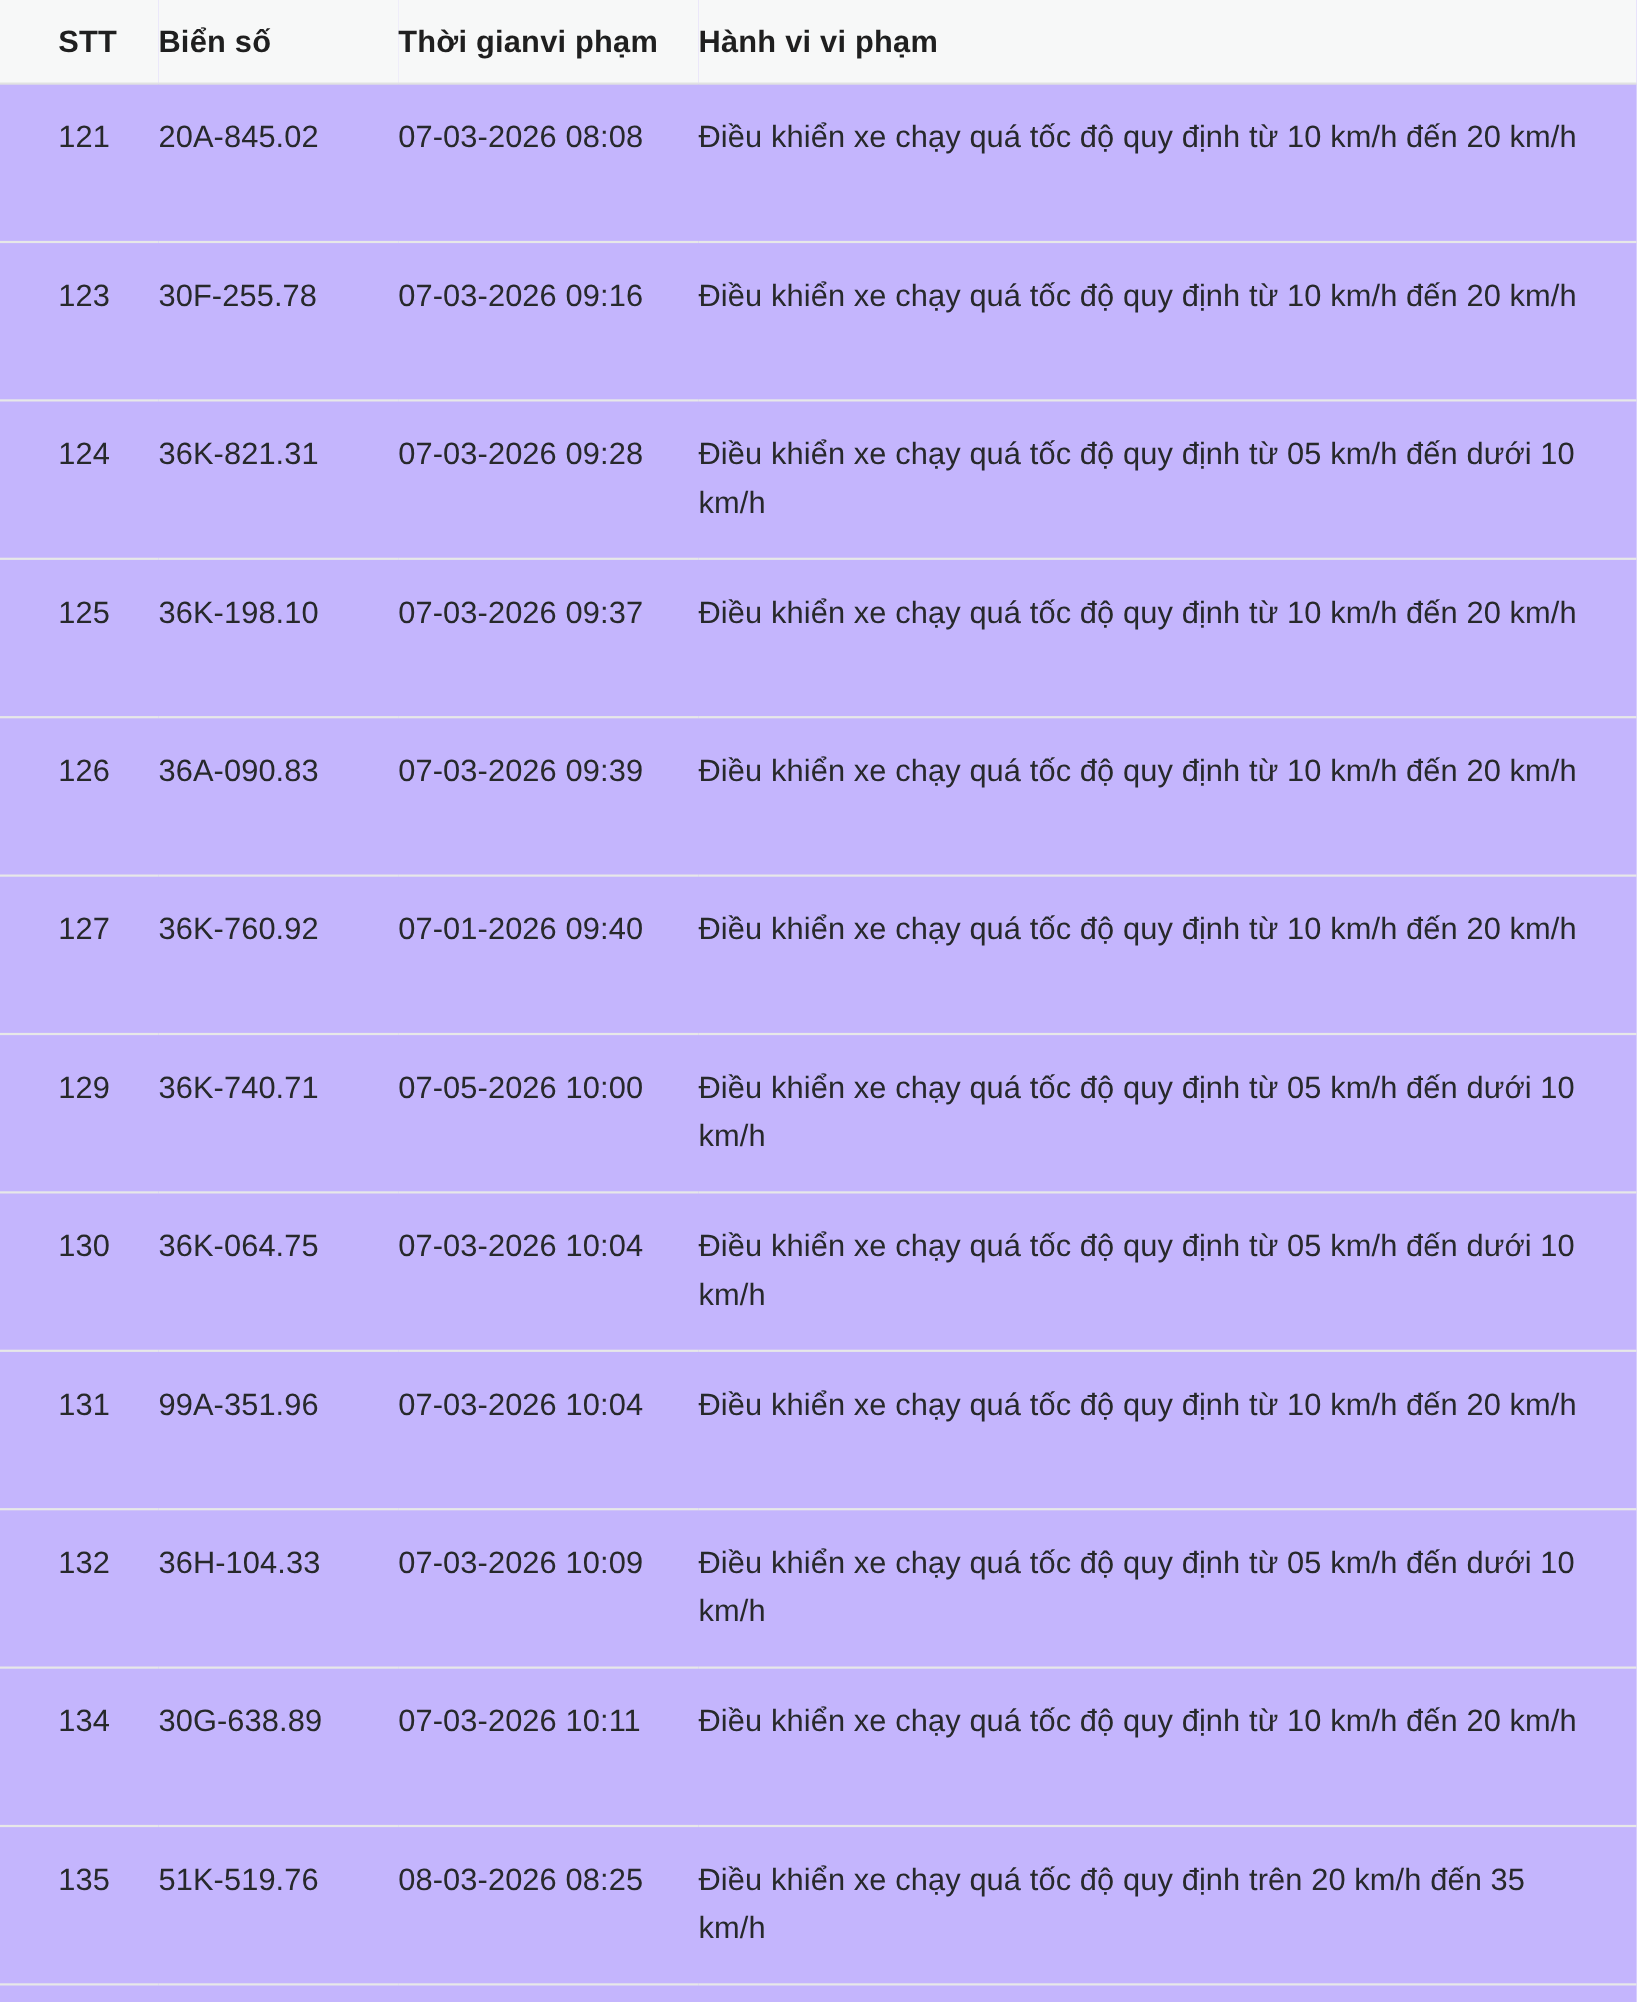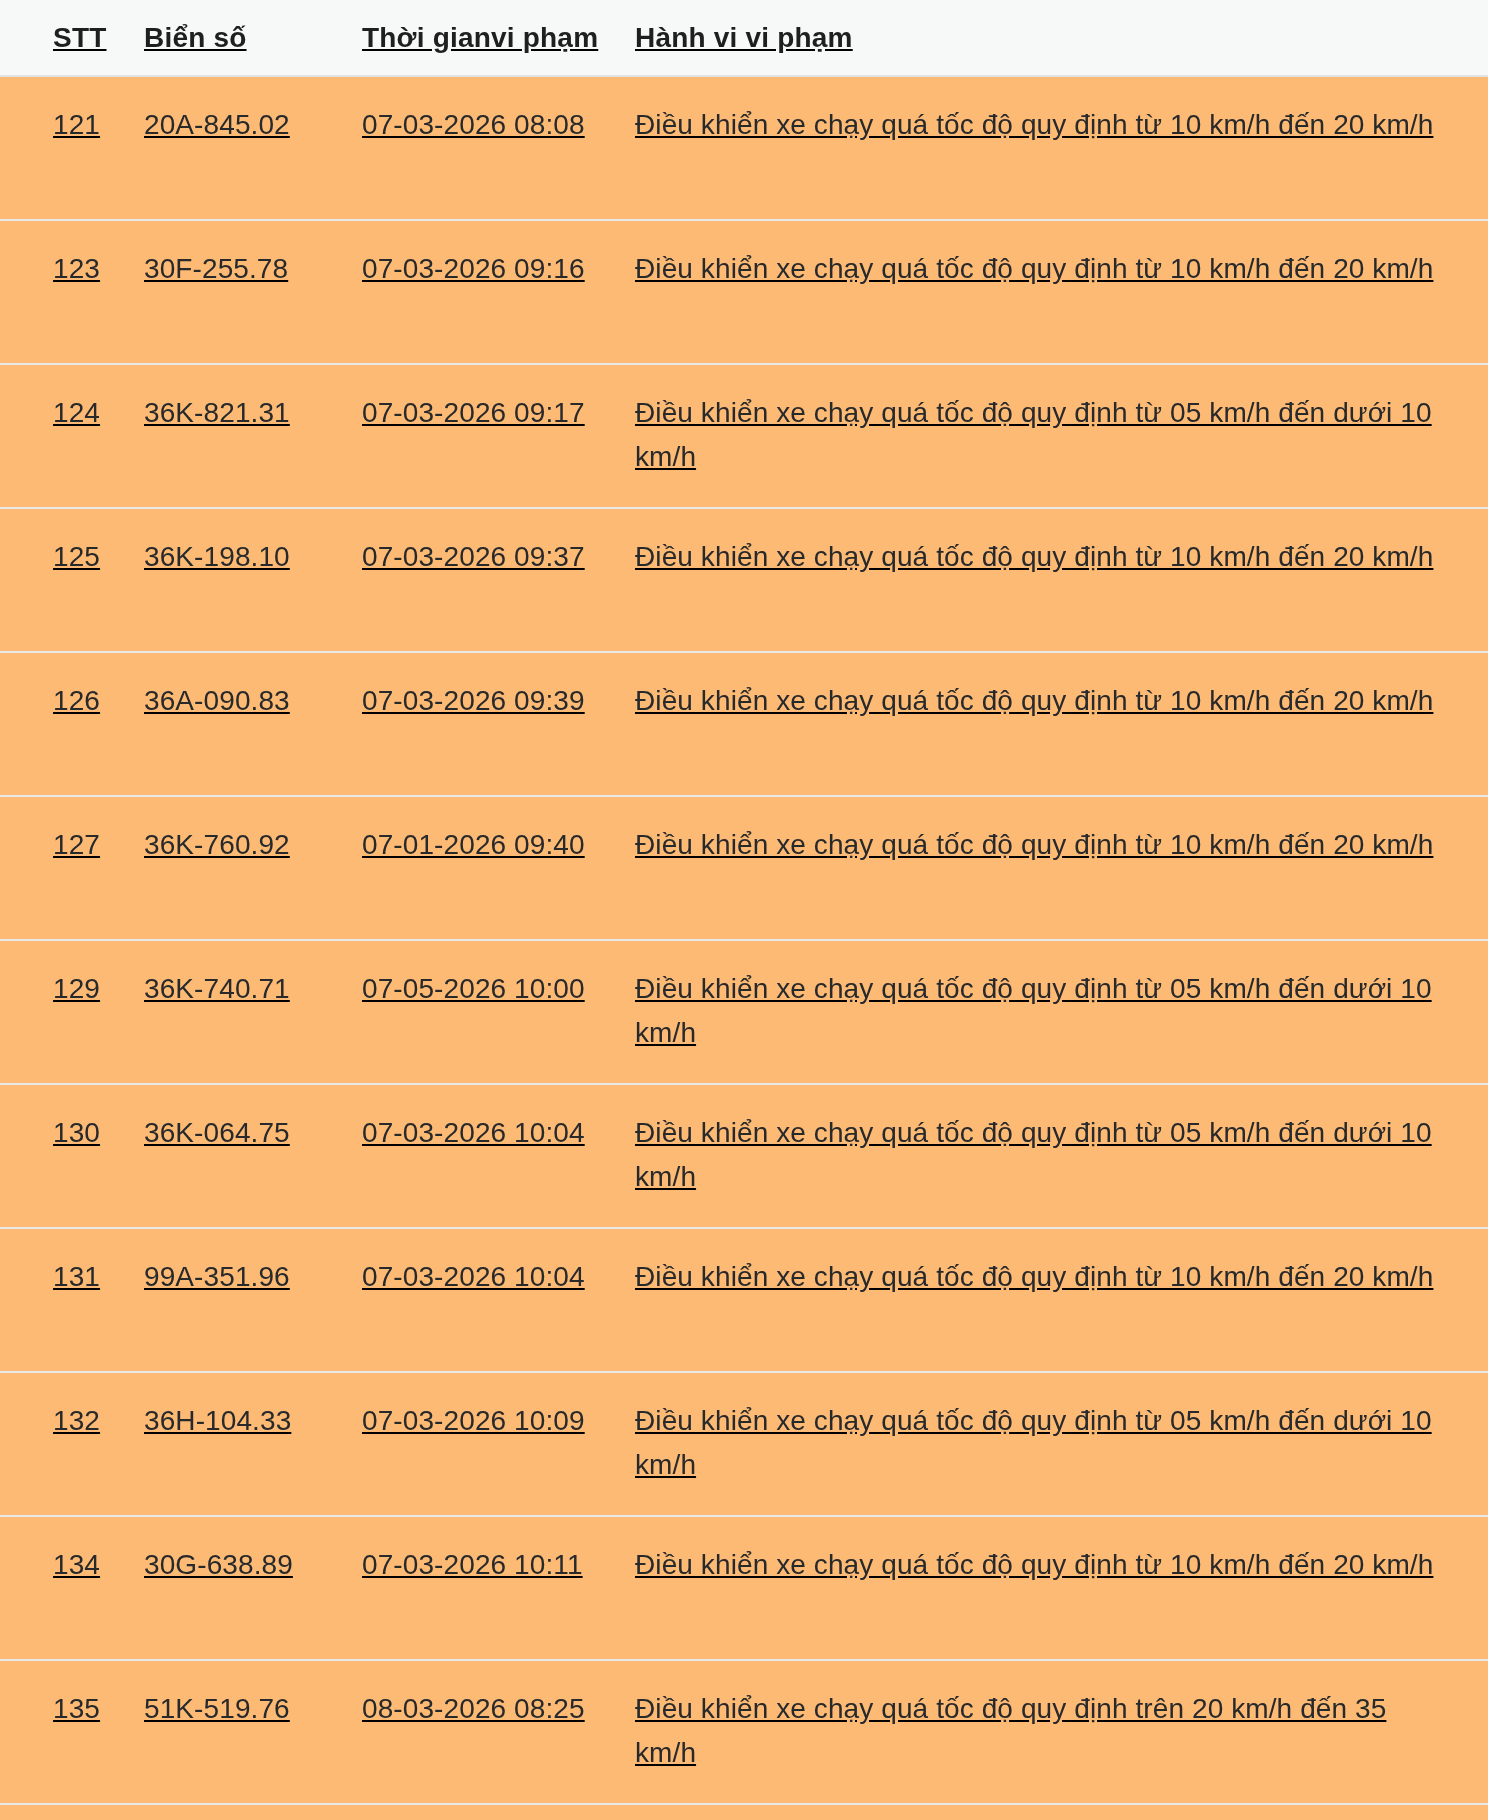--- a/index.html
+++ b/index.html
@@ -5,22 +5,21 @@
   html, body {
     margin: 0;
     padding: 0;
     background: #ffffff;
     font-family: "Liberation Sans", "DejaVu Sans", sans-serif;
   }
   .viewport {
     width: 1488px;
     height: 1820px;
     overflow: hidden;
-    background: #fdba74;
-    text-decoration: underline;
+    background: #c4b5fd;
   }
   table.violations {
     width: 100%;
     border-collapse: collapse;
     table-layout: fixed;
   }
   table.violations thead th {
     background: #f7f8f8;
     height: 76px;
     box-sizing: border-box;
@@ -88,21 +87,21 @@
         </tr>
         <tr>
           <td class="cell-stt">123</td>
           <td class="cell-plate">30F-255.78</td>
           <td class="cell-time">07-03-2026 09:16</td>
           <td class="cell-violation">Điều khiển xe chạy quá tốc độ quy định từ 10 km/h đến 20 km/h</td>
         </tr>
         <tr>
           <td class="cell-stt">124</td>
           <td class="cell-plate">36K-821.31</td>
-          <td class="cell-time">07-03-2026 09:17</td>
+          <td class="cell-time">07-03-2026 09:28</td>
           <td class="cell-violation">Điều khiển xe chạy quá tốc độ quy định từ 05 km/h đến dưới 10 km/h</td>
         </tr>
         <tr>
           <td class="cell-stt">125</td>
           <td class="cell-plate">36K-198.10</td>
           <td class="cell-time">07-03-2026 09:37</td>
           <td class="cell-violation">Điều khiển xe chạy quá tốc độ quy định từ 10 km/h đến 20 km/h</td>
         </tr>
         <tr>
           <td class="cell-stt">126</td>

